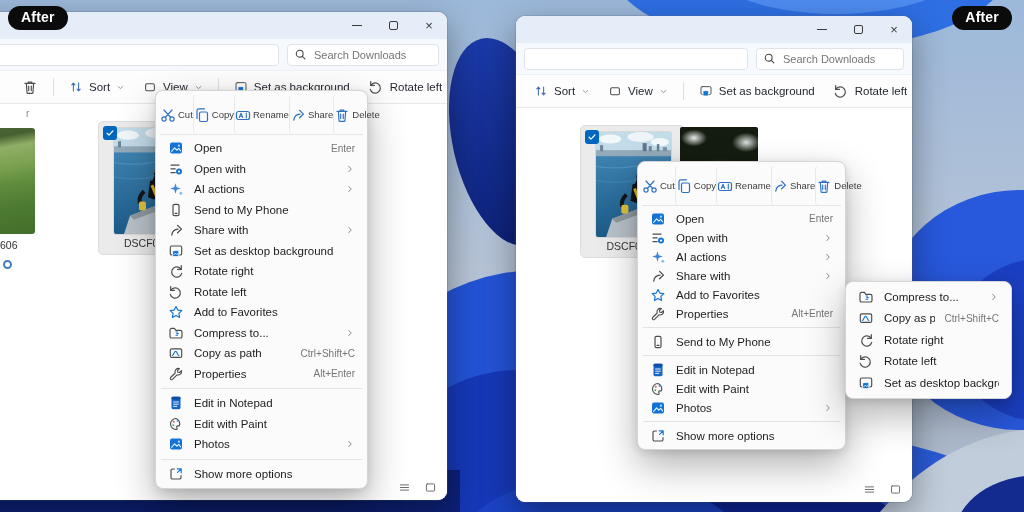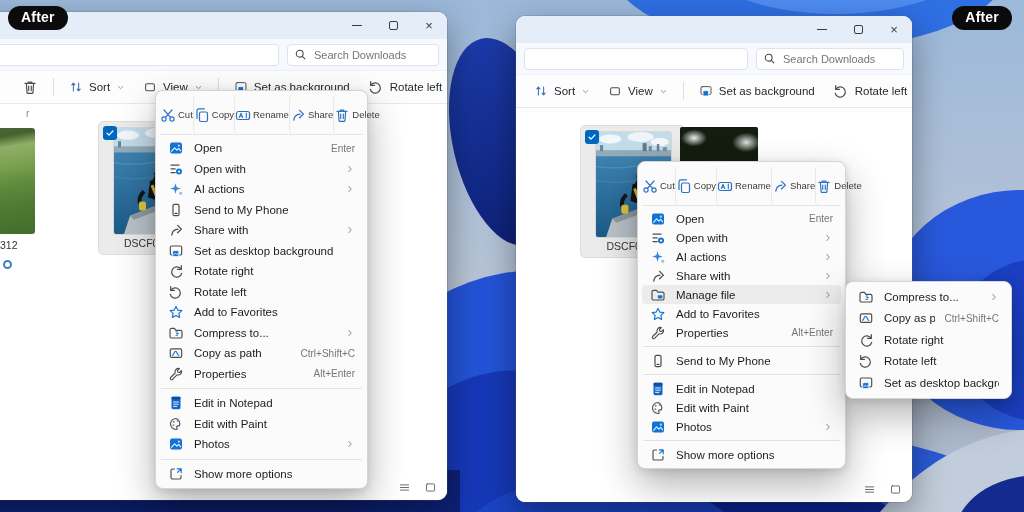--- a/index.html
+++ b/index.html
@@ -187,21 +187,21 @@
             </svg>
           </span>
           <span>Rotate left</span>
         </span>
     <span class="spacer"></span>
 
   </div>
   <div class="content">
     <span class="frag" style="left:96px;top:4px;">r</span>
     <div class="photo-golf" style="left:38px;top:24px;width:67px;height:106px;"></div>
-    <div style="position:absolute;left:70px;top:135px;font-size:10.5px;color:#333;">312</div>
+    <div style="position:absolute;left:70px;top:135px;font-size:10.5px;color:#333;">606</div>
     <div class="odot" style="left:73px;top:156px;"></div>
     <div class="tile" style="left:128px;top:17px;width:104px;height:134px;">
       <span class="chk">
             <svg width="10" height="10" viewBox="0 0 16 16" fill="none" stroke-linecap="round" stroke-linejoin="round">
               <path d="M3.4 8.4 L6.4 11.3 L12.6 4.8" stroke="#fff" stroke-width="1.9"></path>
             </svg>
           </span>
       <div class="ph photo-scuba" style="left:15px;top:6px;width:74px;height:106px;"><svg width="100%" height="100%" viewBox="0 0 74 104" preserveAspectRatio="none">
               <rect width="74" height="23" fill="#c3dcea"></rect>
               <ellipse cx="14" cy="7" rx="11" ry="4.5" fill="#f2f7fa"></ellipse>
@@ -699,34 +699,20 @@
             <path d="M9.6 3.4 L13.4 7.1 L9.6 10.8" stroke="#4c4c4c" stroke-width="1.3"></path>
           </svg>
         </span>
         <span class="ml">Share with</span>
         <span class="mc ic">
           <svg width="10" height="10" viewBox="0 0 16 16" fill="none" stroke-linecap="round" stroke-linejoin="round">
             <path d="M6 3.8 L10 8 L6 12.2" stroke="#6f6f6f" stroke-width="1.3"></path>
           </svg>
         </span>
       </div>
-      <div class="mrow hl" style="height: 19px;">
-        <span class="mi ic">
-          <svg width="16" height="16" viewBox="0 0 16 16" fill="none" stroke-linecap="round" stroke-linejoin="round">
-            <path d="M2 4.8 a1.5 1.5 0 0 1 1.5-1.5 h3 l1.4 1.8 h4.6 A1.5 1.5 0 0 1 14 6.6 v4.9 a1.5 1.5 0 0 1 -1.5 1.5 h-9 A1.5 1.5 0 0 1 2 11.5 Z" stroke="#4c4c4c" stroke-width="1.15"></path>
-            <rect x="7.8" y="8.2" width="4.6" height="3.2" rx=".8" fill="#1273d4"></rect>
-          </svg>
-        </span>
-        <span class="ml">Manage file</span>
-        <span class="mc ic">
-          <svg width="10" height="10" viewBox="0 0 16 16" fill="none" stroke-linecap="round" stroke-linejoin="round">
-            <path d="M6 3.8 L10 8 L6 12.2" stroke="#6f6f6f" stroke-width="1.3"></path>
-          </svg>
-        </span>
-      </div>
       <div class="mrow" style="height: 19px;">
         <span class="mi ic">
           <svg width="16" height="16" viewBox="0 0 16 16" fill="none" stroke-linecap="round" stroke-linejoin="round">
             <path d="M8 2.4 L9.8 6.1 L13.8 6.6 L10.9 9.4 L11.6 13.4 L8 11.4 L4.4 13.4 L5.1 9.4 L2.2 6.6 L6.2 6.1 Z" stroke="#1273d4" stroke-width="1.15"></path>
           </svg>
         </span>
         <span class="ml">Add to Favorites</span>
       </div>
       <div class="mrow" style="height: 19px;">
         <span class="mi ic">

